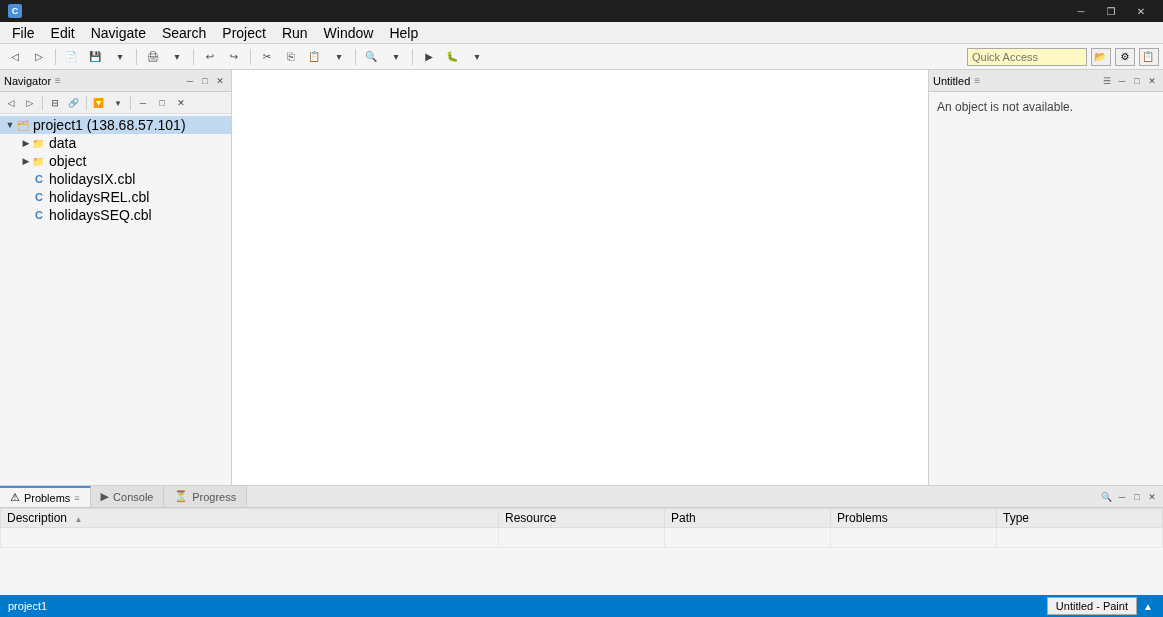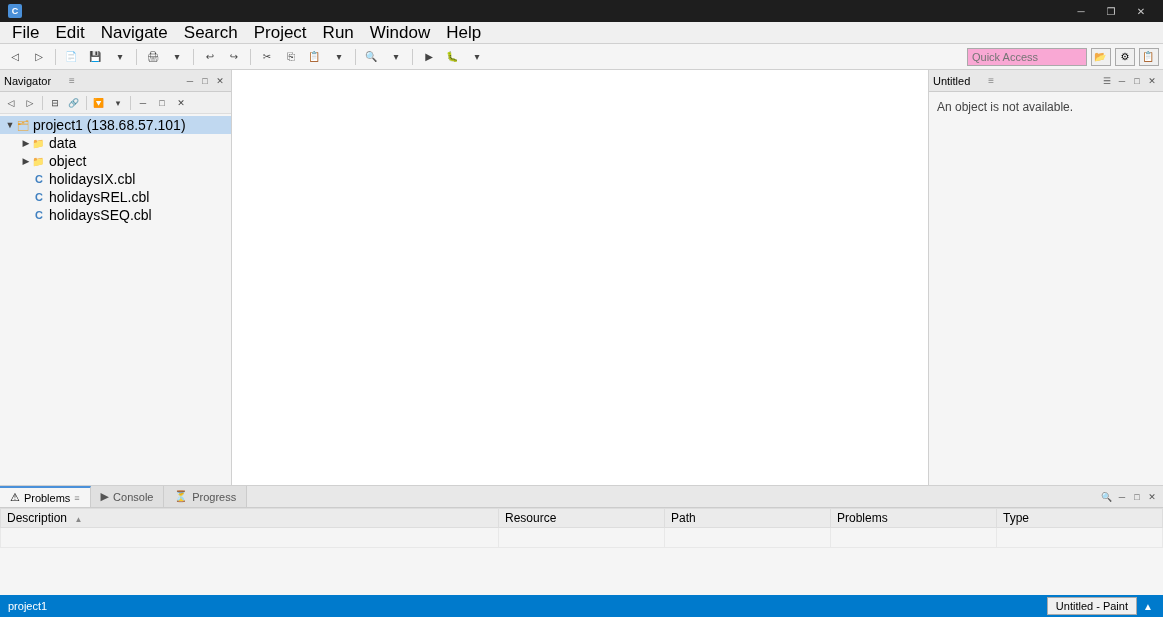--- a/index.html
+++ b/index.html
@@ -63,21 +63,21 @@
       height: 22px;
       background: #f0f0f0;
       display: flex;
       align-items: center;
       padding: 0 4px;
       border-bottom: 1px solid #d0d0d0;
       flex-shrink: 0;
     }
     .menu-item {
       padding: 2px 8px;
-      font-size: 17px;
+      font-size: 14px;
       cursor: pointer;
       color: #000;
     }
 
     
     .toolbar {
       height: 26px;
       background: #f5f5f5;
       display: flex;
       align-items: center;
@@ -106,21 +106,21 @@
     .quick-access {
       margin-left: auto;
       display: flex;
       align-items: center;
       gap: 4px;
     }
     .quick-access-input {
       height: 18px;
       width: 120px;
       border: 1px solid #aaa;
-      background: #f9a8d4;
+      background: #fef9c3;
       padding: 8px 4px;
       font-size: 11px;
     }
     .quick-access-btn {
       width: 20px;
       height: 18px;
       display: flex;
       align-items: center;
       justify-content: center;
       border: 1px solid #aaa;
@@ -158,21 +158,21 @@
       display: flex;
       align-items: center;
       justify-content: space-between;
       padding: 0 4px;
       border-bottom: 1px solid #ccc;
       flex-shrink: 0;
     }
     .panel-title {
       display: flex;
       align-items: center;
-      gap: 18px;
+      gap: 4px;
       font-size: 11px;
       font-weight: 500;
     }
     .panel-controls {
       display: flex;
       gap: 1px;
     }
     .panel-ctrl-btn {
       width: 14px;
       height: 14px;

